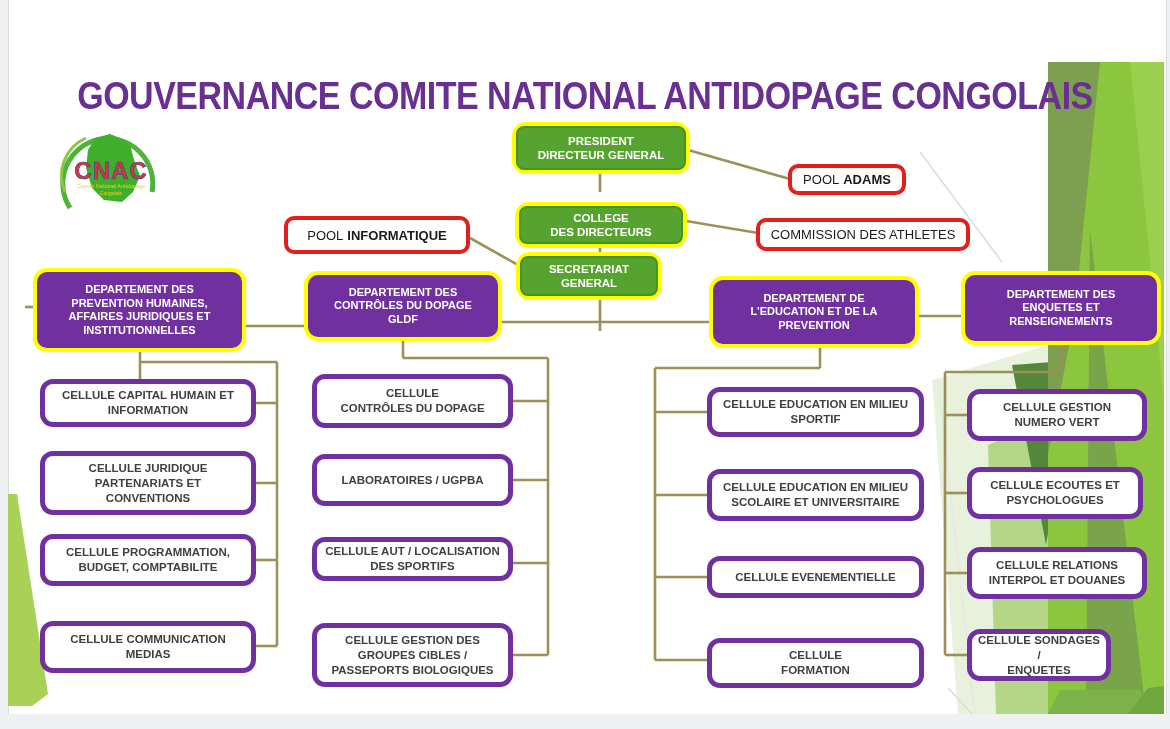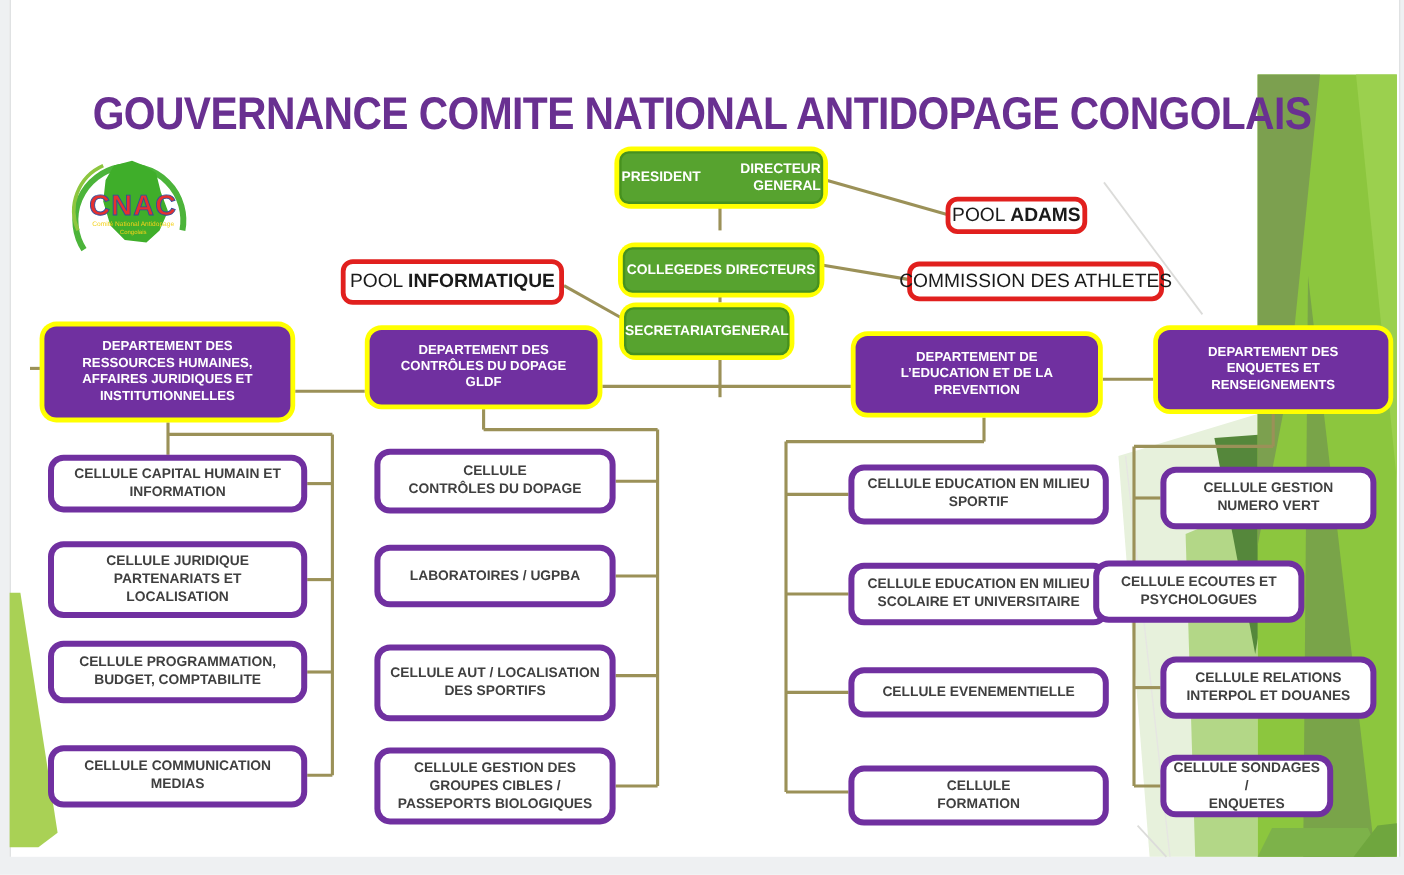--- a/index.html
+++ b/index.html
@@ -24,34 +24,34 @@
   .note{
     position:absolute;left:555px;top:153px;width:92px;z-index:2;
     text-align:center;font-size:12px;font-weight:700;color:#3fae2a;
   }
   .gbox,.dept{
     position:absolute;z-index:4;background:#ffff00;border-radius:14px;
     padding:4px;box-sizing:border-box;
   }
   .gbox-in{
     height:100%;border-radius:8px;background:#57a32f;border:2px solid #46911f;
-    display:flex;flex-direction:row;justify-content:center;align-items:center;
+    display:flex;flex-direction:column;justify-content:center;align-items:center;
     color:#ffffff;font-weight:700;font-size:11.5px;line-height:14px;text-align:right;
     box-sizing:border-box;
   }
   .dept-in{
     height:100%;border-radius:10px;background:#7030a0;
     display:flex;flex-direction:column;justify-content:center;align-items:center;
     color:#ffffff;font-weight:700;font-size:11px;line-height:13.5px;text-align:center;
     box-sizing:border-box;padding:2px 4px;
   }
   .rbox{
     position:absolute;z-index:4;background:#ffffff;border:4px solid #e1201e;
     border-radius:10px;display:flex;justify-content:center;align-items:center;
-    font-size:16px;color:#1a1a1a;box-sizing:border-box;white-space:nowrap;
+    font-size:13px;color:#1a1a1a;box-sizing:border-box;white-space:nowrap;
   }
   .rbox b{font-weight:700;margin-left:4px;}
   .cell{
     position:absolute;z-index:4;background:#ffffff;border:5px solid #7030a0;
     border-radius:13px;display:flex;flex-direction:column;justify-content:center;
     align-items:center;font-size:11.5px;font-weight:600;color:#3f3f3f;
     line-height:15px;text-align:center;box-sizing:border-box;padding:2px 4px;
   }
   .logo{position:absolute;left:40px;top:122px;z-index:4;}
 </style>
@@ -160,21 +160,21 @@
   <span>POOL</span>
   <b>INFORMATIQUE</b>
 </div>
 <div class="rbox" style="left:756px;top:218px;width:214px;height:33px">
   <span>COMMISSION DES ATHLETES</span>
 </div>
 
 <div class="dept" style="left:33px;top:268px;width:213px;height:84px">
   <div class="dept-in">
     <div>DEPARTEMENT DES</div>
-    <div>RESSOURCES HUMAINES,</div>
+    <div>PREVENTION HUMAINES,</div>
     <div>AFFAIRES JURIDIQUES ET</div>
     <div>INSTITUTIONNELLES</div>
   </div>
 </div>
 <div class="dept" style="left:304px;top:271px;width:198px;height:70px">
   <div class="dept-in">
     <div>DEPARTEMENT DES</div>
     <div>CONTRÔLES DU DOPAGE</div>
     <div>GLDF</div>
   </div>
@@ -194,41 +194,41 @@
   </div>
 </div>
 
 <div class="cell" style="left:40px;top:379px;width:216px;height:48px">
   <div>CELLULE CAPITAL HUMAIN ET</div>
   <div>INFORMATION</div>
 </div>
 <div class="cell" style="left:40px;top:451px;width:216px;height:64px">
   <div>CELLULE JURIDIQUE</div>
   <div>PARTENARIATS ET</div>
-  <div>LOCALISATION</div>
+  <div>CONVENTIONS</div>
 </div>
 <div class="cell" style="left:40px;top:534px;width:216px;height:52px">
   <div>CELLULE PROGRAMMATION,</div>
   <div>BUDGET, COMPTABILITE</div>
 </div>
 <div class="cell" style="left:40px;top:621px;width:216px;height:52px">
   <div>CELLULE COMMUNICATION</div>
   <div>MEDIAS</div>
 </div>
 
 <div class="cell" style="left:312px;top:374px;width:201px;height:54px">
   <div>CELLULE</div>
   <div>CONTRÔLES DU DOPAGE</div>
 </div>
 <div class="cell" style="left:312px;top:454px;width:201px;height:52px">
   <div>
     <span>LABORATOIRES / </span><b>UGPBA</b>
   </div>
 </div>
-<div class="cell" style="left:312px;top:537px;width:201px;height:64px">
+<div class="cell" style="left:312px;top:537px;width:201px;height:44px">
   <div>CELLULE AUT / LOCALISATION</div>
   <div>DES SPORTIFS</div>
 </div>
 <div class="cell" style="left:312px;top:623px;width:201px;height:64px">
   <div>CELLULE GESTION DES</div>
   <div>GROUPES CIBLES /</div>
   <div>PASSEPORTS BIOLOGIQUES</div>
 </div>
 
 <div class="cell" style="left:707px;top:387px;width:217px;height:50px">
@@ -244,21 +244,21 @@
 </div>
 <div class="cell" style="left:707px;top:638px;width:217px;height:50px">
   <div>CELLULE</div>
   <div>FORMATION</div>
 </div>
 
 <div class="cell" style="left:967px;top:389px;width:180px;height:52px">
   <div>CELLULE GESTION</div>
   <div>NUMERO VERT</div>
 </div>
-<div class="cell" style="left:911px;top:467px;width:176px;height:52px">
+<div class="cell" style="left:967px;top:467px;width:176px;height:52px">
   <div>CELLULE ECOUTES ET</div>
   <div>PSYCHOLOGUES</div>
 </div>
 <div class="cell" style="left:967px;top:547px;width:180px;height:52px">
   <div>CELLULE RELATIONS</div>
   <div>INTERPOL ET DOUANES</div>
 </div>
 <div class="cell" style="left:967px;top:629px;width:144px;height:52px">
   <div>CELLULE SONDAGES /</div>
   <div>ENQUETES</div>

